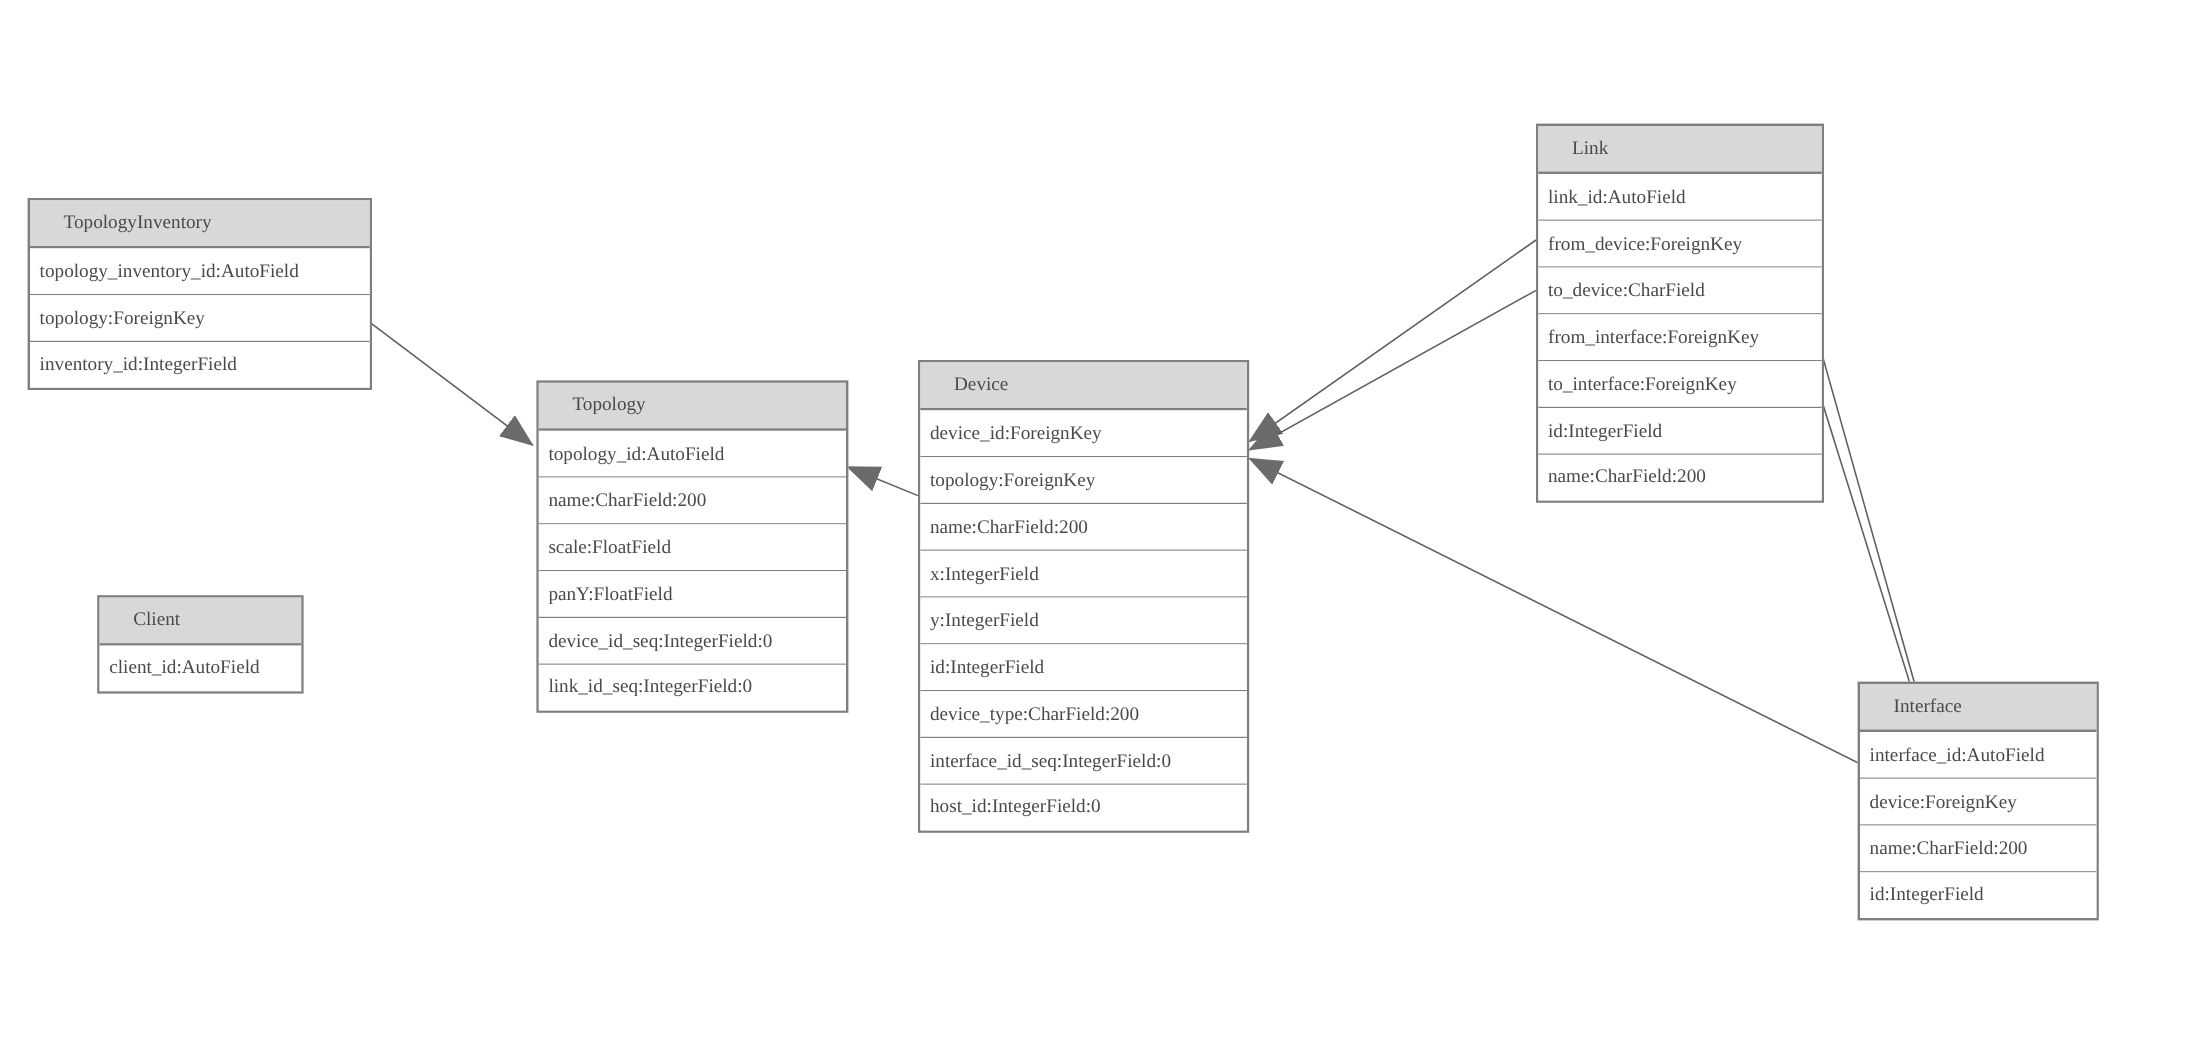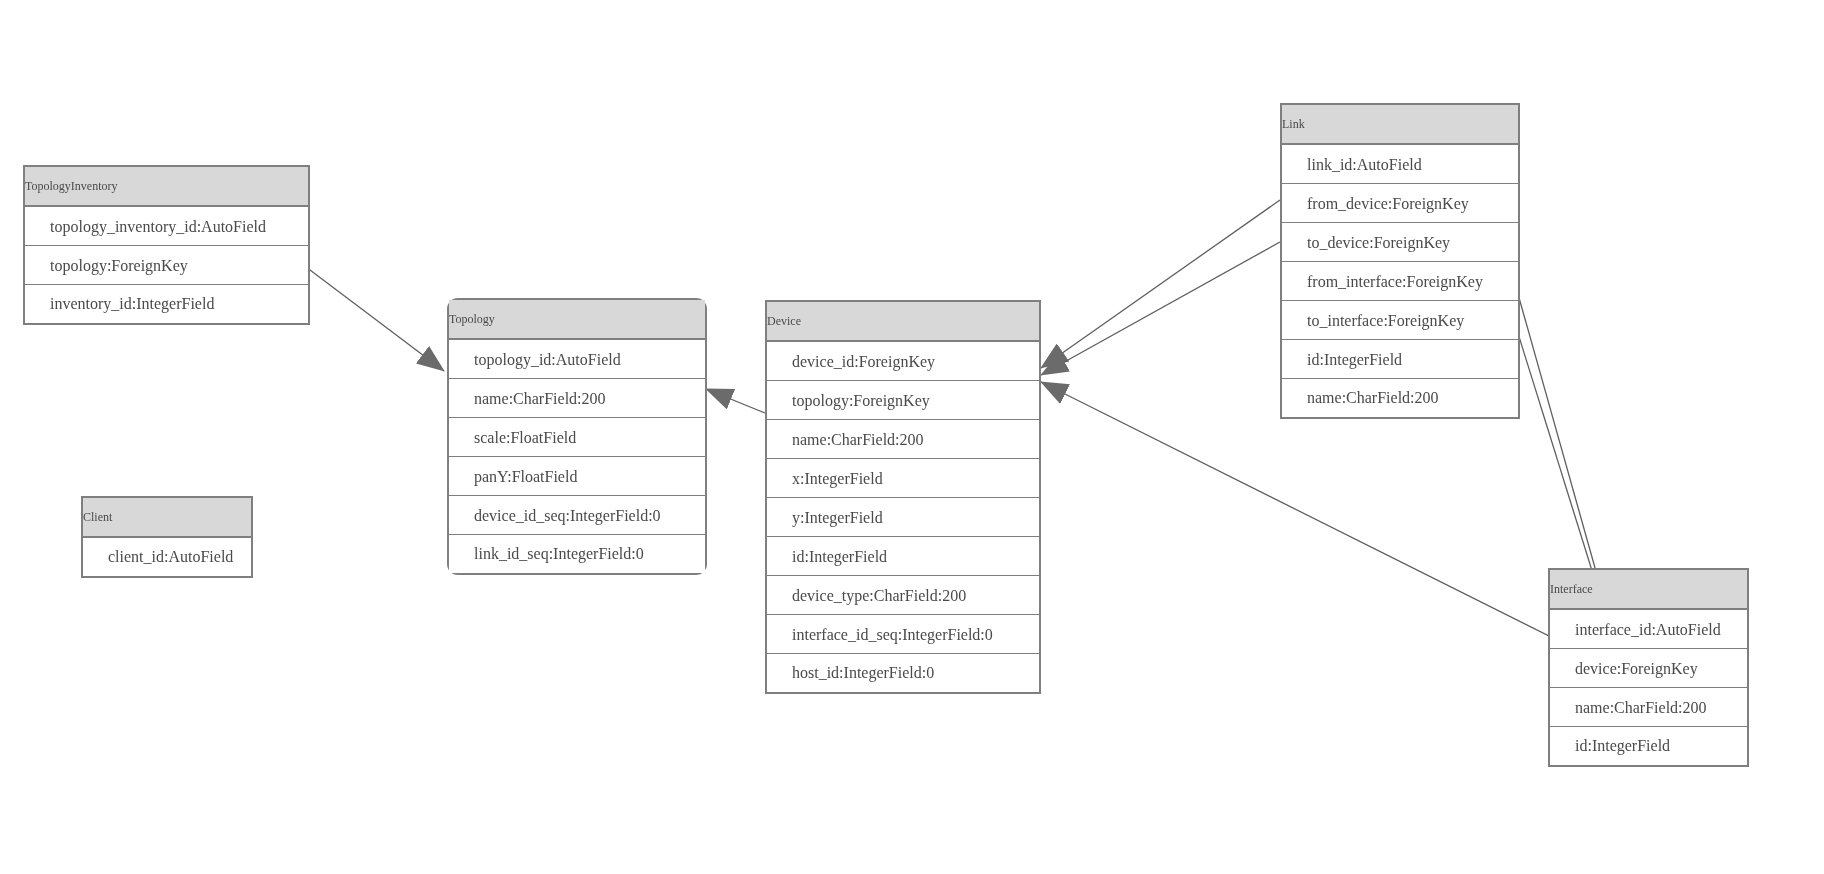--- a/index.html
+++ b/index.html
@@ -36,32 +36,32 @@
     position: absolute;
     background: var(--row-fill);
     border: 2px solid var(--border);
     box-sizing: content-box;
     z-index: 2;
   }
   .entity-header {
     background: var(--header-fill);
     height: 38px;
     line-height: 38px;
-    padding-left: 0;
+    padding-left: 28px;
     border-bottom: 2px solid var(--border);
     color: var(--text);
-    font-size: 12px;
+    font-size: 16px;
     white-space: nowrap;
     overflow: hidden;
   }
   .entity-field {
     background: var(--row-fill);
     height: 39px;
     line-height: 39px;
-    padding-left: 25px;
+    padding-left: 8px;
     border-bottom: 1px solid var(--border);
     color: var(--text);
     font-size: 16px;
     white-space: nowrap;
     overflow: hidden;
     box-sizing: border-box;
   }
   .entity-field:last-child {
     border-bottom: none;
     height: 38px;
@@ -86,21 +86,21 @@
       <line x1="1516" y1="287" x2="1608" y2="614" stroke="#5f5f5f" stroke-width="1.3" marker-end="url(#arrowhead)"></line>
       <line x1="1516" y1="327" x2="1608" y2="622" stroke="#5f5f5f" stroke-width="1.3" marker-end="url(#arrowhead)"></line>
     </svg>
 
 <div class="entity" style="left: 23px; top: 165px; width: 283px;">
       <div class="entity-header">TopologyInventory</div>
       <div class="entity-field">topology_inventory_id:AutoField</div>
       <div class="entity-field">topology:ForeignKey</div>
       <div class="entity-field">inventory_id:IntegerField</div>
     </div>
-    <div class="entity" style="left: 447px; top: 298px; width: 256px; border-radius: 11px;">
+    <div class="entity" style="left: 447px; top: 317px; width: 256px;">
       <div class="entity-header">Topology</div>
       <div class="entity-field">topology_id:AutoField</div>
       <div class="entity-field">name:CharField:200</div>
       <div class="entity-field">scale:FloatField</div>
       <div class="entity-field">panY:FloatField</div>
       <div class="entity-field">device_id_seq:IntegerField:0</div>
       <div class="entity-field">link_id_seq:IntegerField:0</div>
     </div>
     <div class="entity" style="left: 81px; top: 496px; width: 168px;">
       <div class="entity-header">Client</div>
@@ -115,21 +115,21 @@
       <div class="entity-field">y:IntegerField</div>
       <div class="entity-field">id:IntegerField</div>
       <div class="entity-field">device_type:CharField:200</div>
       <div class="entity-field">interface_id_seq:IntegerField:0</div>
       <div class="entity-field">host_id:IntegerField:0</div>
     </div>
     <div class="entity" style="left: 1280px; top: 103px; width: 236px;">
       <div class="entity-header">Link</div>
       <div class="entity-field">link_id:AutoField</div>
       <div class="entity-field">from_device:ForeignKey</div>
-      <div class="entity-field">to_device:ForeignKey</div>
+      <div class="entity-field">to_device:CharField</div>
       <div class="entity-field">from_interface:ForeignKey</div>
       <div class="entity-field">to_interface:ForeignKey</div>
       <div class="entity-field">id:IntegerField</div>
       <div class="entity-field">name:CharField:200</div>
     </div>
     <div class="entity" style="left: 1548px; top: 568px; width: 197px;">
       <div class="entity-header">Interface</div>
       <div class="entity-field">interface_id:AutoField</div>
       <div class="entity-field">device:ForeignKey</div>
       <div class="entity-field">name:CharField:200</div>

